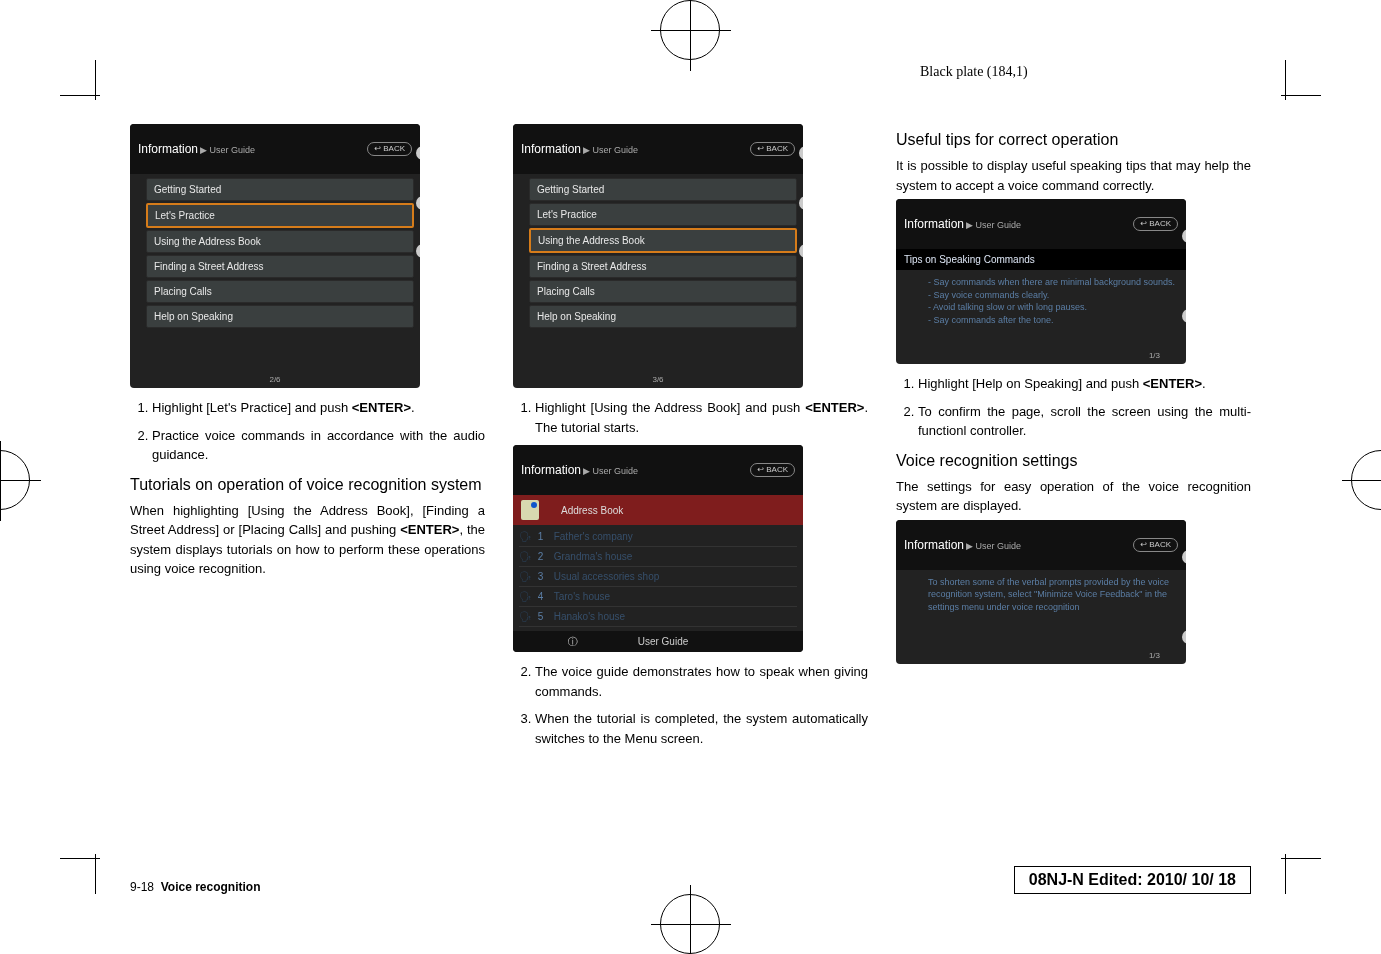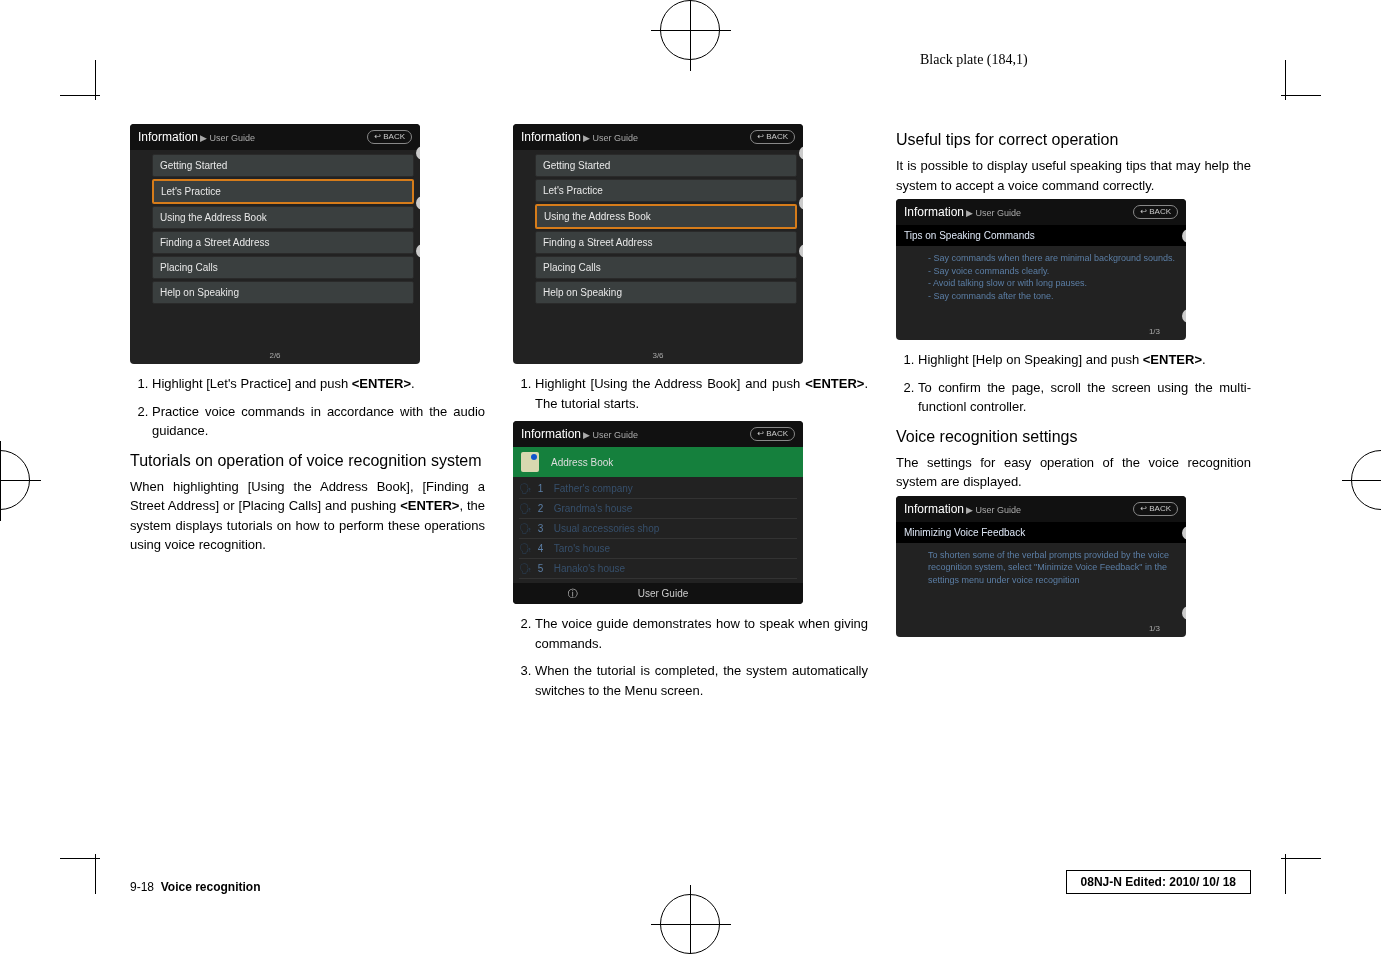--- a/index.html
+++ b/index.html
@@ -6,21 +6,21 @@
   body {
     font-family: Arial, Helvetica, sans-serif;
     background: #fff;
     width: 1381px;
     height: 954px;
     position: relative;
     color: #000;
   }
   .header-note {
     position: absolute;
-    top: 52px;
+    top: 64px;
     left: 920px;
     font-family: "Times New Roman", serif;
     font-size: 14px;
   }
   .reg-mark {
     position: absolute;
     width: 60px;
     height: 60px;
     border: 1px solid #000;
     border-radius: 50%;
@@ -70,33 +70,33 @@
     border-radius: 4px;
     width: 290px;
     margin: 4px 0 10px 0;
     font-size: 10px;
     overflow: hidden;
   }
   .screen-hdr {
     display: flex;
     align-items: center;
     justify-content: space-between;
-    padding: 4px 8px;
+    padding: 16px 8px;
     background: #111;
   }
   .screen-title { color: #fff; font-size: 12px; }
   .screen-sub { color: #aaa; font-size: 9px; margin-left: 2px; }
   .back-pill {
     border: 1px solid #888;
     border-radius: 10px;
     padding: 0 6px;
     font-size: 8px;
     color: #ccc;
   }
-  .menu-list { padding: 4px 6px 2px 22px; }
+  .menu-list { padding: 4px 6px 2px 16px; }
   .menu-item {
     background: #3a3f3f;
     border: 1px solid #2a2a2a;
     border-radius: 2px;
     padding: 3px 7px;
     margin-bottom: 2px;
     color: #e8e8e8;
     font-size: 10px;
   }
   .menu-item.sel {
@@ -114,23 +114,23 @@
     background: #ccc;
     color: #333;
     font-size: 8px;
     text-align: center;
     line-height: 14px;
   }
   .page-ind { text-align: center; font-size: 8px; color: #aaa; padding-bottom: 2px; margin-top: 42px; }
   .ab-header {
     display: flex;
     align-items: center;
-    gap: 12px;
+    gap: 22px;
     padding: 5px 8px;
-    background: #15803d;
+    background: #7f1d1d;
   }
   .ab-icon {
     width: 18px; height: 20px; background: #d8d8b0; border-radius: 2px; position: relative;
   }
   .ab-icon::after { content: ""; position: absolute; right: 2px; top: 2px; width: 6px; height: 6px; background: #15c; border-radius: 50%; }
   .ab-rows { padding: 2px 6px 4px 6px; }
   .ab-row {
     display: flex;
     align-items: center;
     gap: 6px;
@@ -184,21 +184,21 @@
     display: flex;
     justify-content: space-between;
     align-items: flex-end;
     margin-top: 12px;
   }
   .pg-num { font-size: 12px; }
   .pg-num b { font-weight: bold; }
   .edit-box {
     border: 1px solid #000;
     padding: 4px 14px;
-    font-size: 12px;
+    font-size: 16px;
     font-weight: bold;
   }
   strong { font-weight: bold; }
   .ab-row .idx { width: 10px; color: #5b7ea5;}
   .page-ind-rt { text-align: right; padding-right: 26px; font-size: 8px; color:#aaa; padding-bottom: 2px;}
 </style>
 </head>
 <body>
 
 <div class="reg-mark reg-top">
@@ -357,21 +357,20 @@
       </ol>
 
       <div class="head2">Voice recognition settings</div>
       <p class="body-p">The settings for easy operation of the voice recognition system are displayed.</p>
 
       <div class="screen side-arrows">
         <div class="screen-hdr">
           <div><span class="screen-title">Information</span><span class="screen-sub">▶ User Guide</span></div>
           <div class="back-pill">↩ BACK</div>
         </div>
-        <div class="blue-bar">Minimizing Voice Feedback</div>
         <div class="info-body">To shorten some of the verbal prompts provided by the voice recognition system, select "Minimize Voice Feedback" in the settings menu under voice recognition</div>
         <div class="arrow-btn" style="top:30px">▲</div>
         <div class="arrow-btn" style="top:110px">▼</div>
         <div class="page-ind-rt">1/3</div>
       </div>
     </div>
 
   </div>
 
   <div class="footer">

